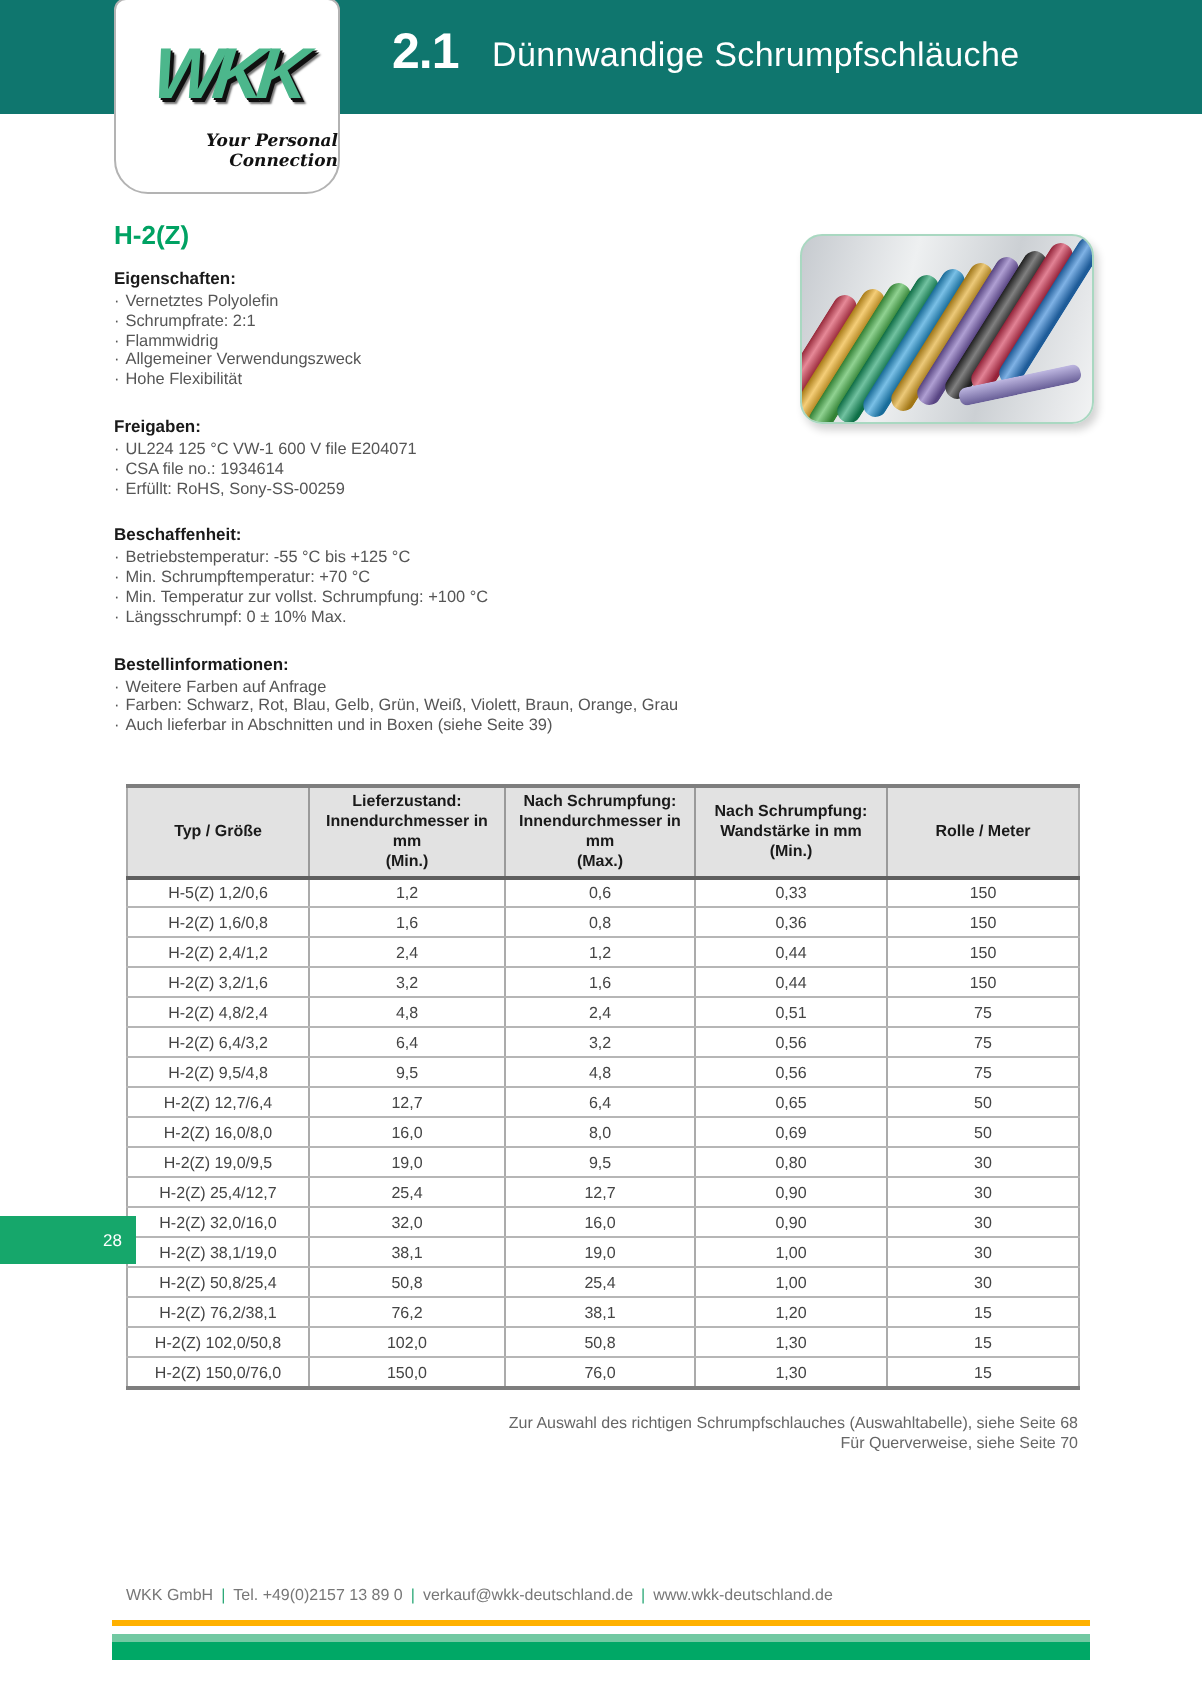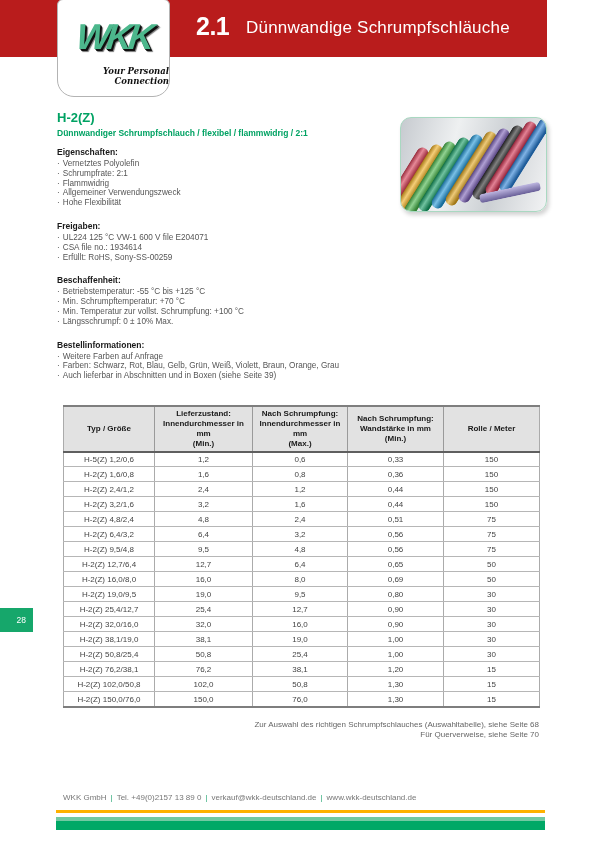--- a/index.html
+++ b/index.html
@@ -1,20 +1,20 @@
 <!DOCTYPE html>
 <html><head>
 <meta charset="utf-8">
 <style>
   html,body{margin:0;padding:0;background:#fff;}
   body{font-family:"Liberation Sans", sans-serif;-webkit-font-smoothing:antialiased;}
   #page{position:relative;width:601px;height:850px;background:#fff;overflow:hidden;}
 
   
-  .band{position:absolute;top:0;left:0;width:547px;height:57px;background:#b91c1c;display:flex;align-items:center;}
+  .band{position:absolute;top:0;left:0;width:601px;height:57px;background:#0f766e;display:flex;align-items:center;}
   .band-num{position:absolute;left:196px;top:12px;color:#fff;font-size:25px;font-weight:bold;letter-spacing:-0.5px;}
   .band-title{position:absolute;left:246px;top:18px;color:#fff;font-size:17px;font-weight:400;letter-spacing:0.2px;}
 
   
   .logobox{position:absolute;left:57px;top:-1px;width:113px;height:98px;background:#fff;border:1px solid #b3b3b3;border-radius:6px 6px 17px 17px;box-sizing:border-box;z-index:5;text-align:center;}
   .logo-wkk{margin-top:16px;font-size:36px;font-weight:bold;font-style:italic;color:#4cb78c;letter-spacing:-4px;transform:skewX(-6deg);
     text-shadow:1px 1px 0 #101010,2px 2px 0 #101010,3px 3px 1px rgba(0,0,0,.55);}
   .logo-tagline{margin-top:8px;font-family:"DejaVu Serif", serif;font-style:italic;font-weight:bold;font-size:8.5px;color:#111;text-align:right;}
 
   
@@ -40,21 +40,21 @@
   table.spec th{background:#e2e2e2;font-size:8px;font-weight:bold;color:#1a1a1a;text-align:center;vertical-align:middle;
     height:33px;padding:2px 3px;border-right:1px solid #9a9a9a;border-bottom:2px solid #5f5f5f;white-space:pre-line;line-height:10px;box-sizing:border-box;}
   table.spec td{font-size:8px;color:#444;text-align:center;height:15px;padding:0 3px;
     border-right:1px solid #ababab;border-bottom:1px solid #b6b6b6;box-sizing:border-box;}
   table.spec th:last-child, table.spec td:last-child{border-right:none;}
 
   
   .footnotes{margin-top:12px;width:482px;text-align:right;font-size:8px;color:#666;line-height:10.5px;}
 
   
-  .pagetab{position:absolute;left:0;top:608px;width:33px;height:24px;background:#16A76B;color:#fff;font-size:8.5px;
+  .pagetab{position:absolute;left:0;top:608px;width:68px;height:24px;background:#16A76B;color:#fff;font-size:8.5px;
     display:flex;align-items:center;justify-content:flex-end;padding-right:7px;box-sizing:border-box;}
 
   
   .footer-line{position:absolute;left:63px;top:793px;font-size:8px;color:#777;}
   .footer-line .sep{color:#2aa876;margin:0 4px;}
   .stripe{position:absolute;left:56px;width:489px;}
   .stripe.orange{top:810px;height:3px;background:#FFB100;}
   .stripe.lgreen{top:817px;height:4px;background:#72C9A2;}
   .stripe.dgreen{top:821px;height:9px;background:#00A866;}
 </style>
@@ -69,21 +69,20 @@
   </div>
 
   <div class="logobox">
     <div class="logo-wkk">WKK</div>
     <div class="logo-tagline">Your Personal Connection</div>
   </div>
 
   <div class="content">
     <div style="position:relative;">
       <div class="prod-title">H-2(Z)</div>
-      <div class="prod-sub">Dünnwandiger Schrumpfschlauch / flexibel / flammwidrig / 2:1</div>
 
       <div>
   <div>
     <div class="sec-head">Eigenschaften:</div>
     <ul class="sec-items">
               <li>Vernetztes Polyolefin</li>
               <li>Schrumpfrate: 2:1</li>
               <li>Flammwidrig</li>
               <li>Allgemeiner Verwendungszweck</li>
               <li>Hohe Flexibilität</li>

